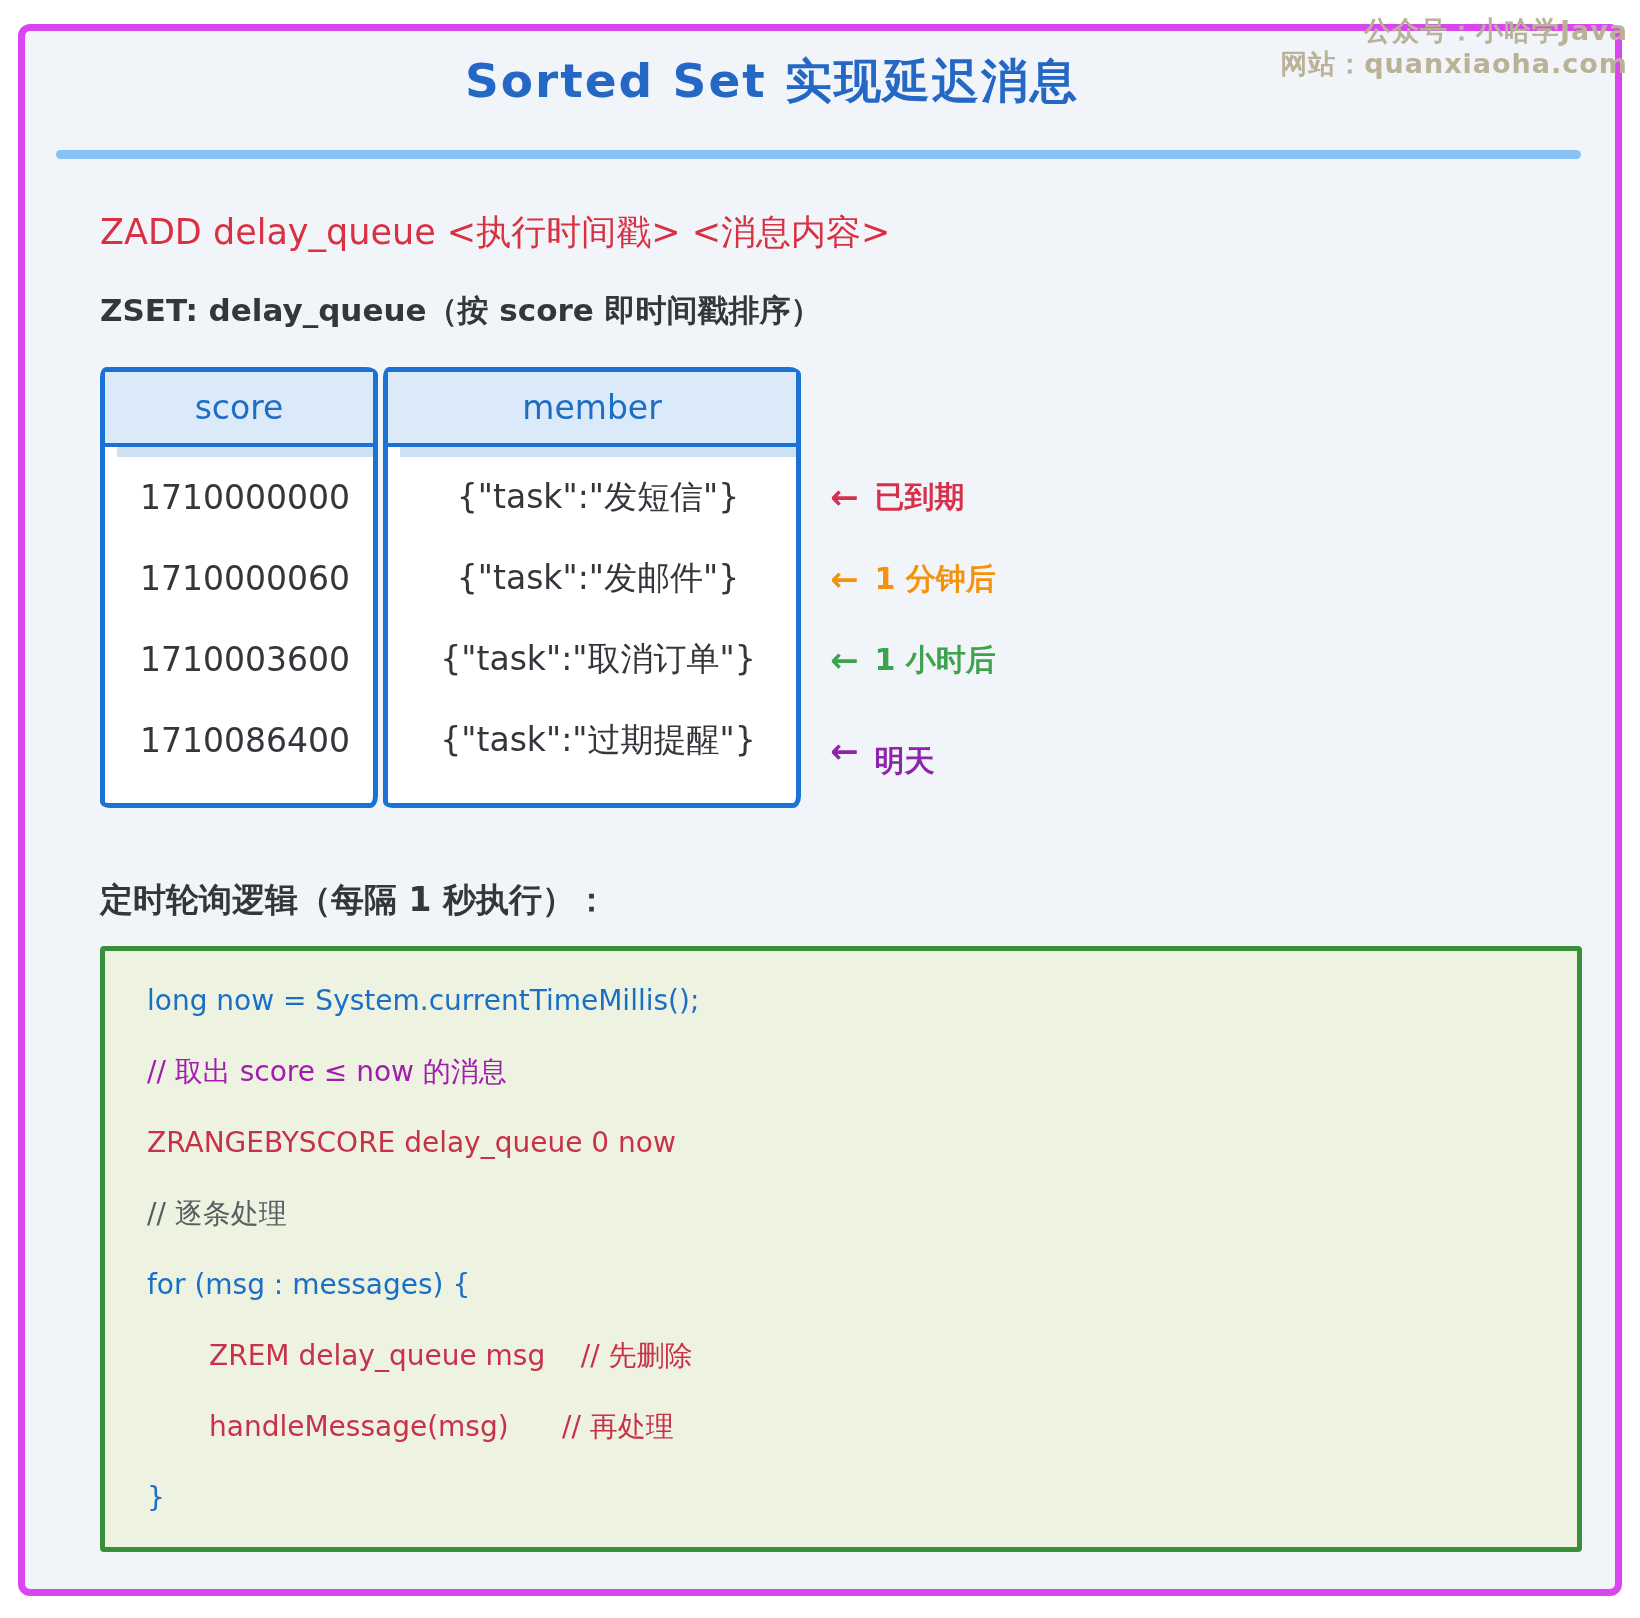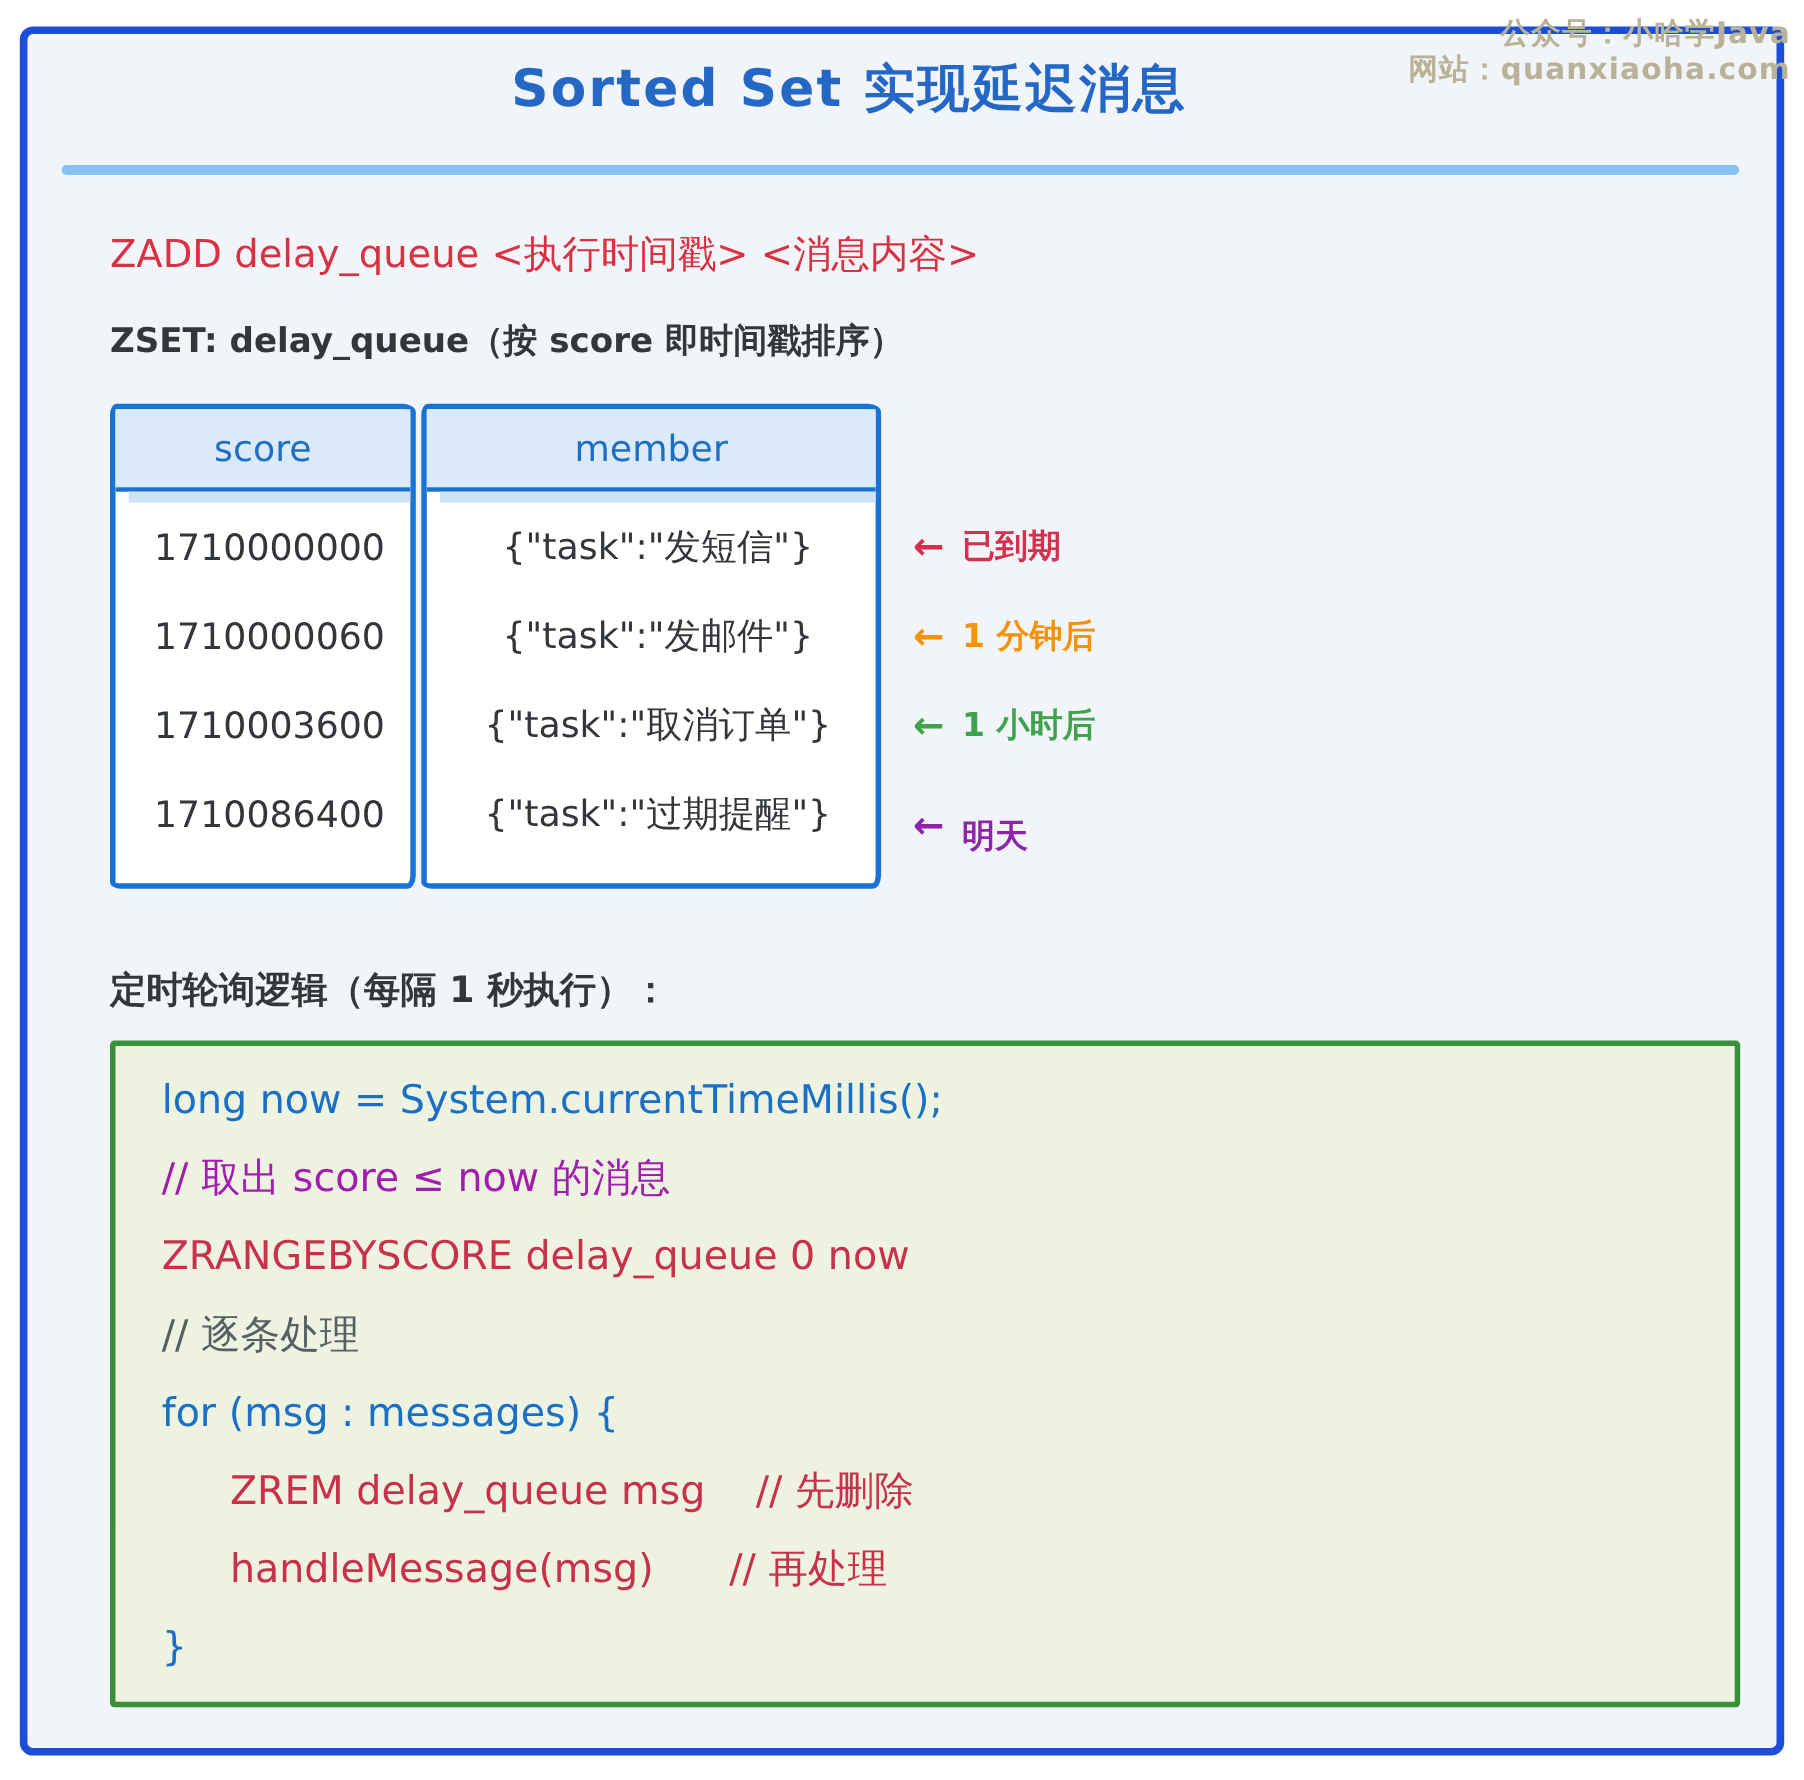--- a/index.html
+++ b/index.html
@@ -2,21 +2,21 @@
 <html><head>
 <meta charset="utf-8">
 <style>
   * { margin:0; padding:0; box-sizing:border-box; }
   html,body { width:1640px; height:1618px; background:#ffffff;
     font-family:"DejaVu Sans","Liberation Sans",sans-serif; }
   .stage { position:relative; width:1640px; height:1618px; overflow:hidden; }
 
   
   .frame { position:absolute; left:18px; top:24px; width:1604px; height:1572px;
-    border:7px solid #1d4ed8; border-radius:12px; background:#f1f5fa; }
+    border:7px solid #d946ef; border-radius:12px; background:#f1f5fa; }
 
   .watermark { position:absolute; top:14px; right:12px; z-index:5; text-align:right;
     font-size:27px; line-height:33px; color:#b9b296; font-weight:bold; letter-spacing:1px; }
 
   .title { margin-top:24px; width:100%; text-align:center; transform:translateX(-48px);
     font-size:47px; line-height:52px; font-weight:bold; color:#2467c5; letter-spacing:2px; }
 
   .divider { margin:43px 34px 0 31px; height:9px; background:#87c2f5; border-radius:5px; }
 
   .zadd { margin:50px 20px 0 75px; font-size:35px; line-height:46px; font-weight:500;
@@ -44,21 +44,21 @@
     font-size:30px; line-height:44px; font-weight:600; white-space:pre; }
   .annot .arrow { font-size:34px; }
   .annot-0 { top:108px; } .annot-1 { top:190px; } .annot-2 { top:271px; } .annot-3 { top:352px; }
 
   .poll-heading { margin:70px 20px 0 75px; font-size:33px; line-height:44px; font-weight:600;
     color:#33363a; }
 
   .codebox { margin:24px 33px 0 75px; border:5px solid #3a8f3a; background:#edf3e0;
     border-radius:4px; padding:14px 20px 14px 42px; }
   .codeline { height:71px; display:flex; align-items:center;
-    font-size:36px; font-weight:500; white-space:pre; }
+    font-size:28px; font-weight:500; white-space:pre; }
   .codeline.indent { padding-left:62px; }
 </style>
 </head>
 <body>
 
 <div class="stage">
 
   <div class="watermark">
     <div style="color: rgb(185, 178, 150);">公众号：小哈学Java</div>
     <div style="color: rgb(185, 178, 150);">网站：quanxiaoha.com</div>

